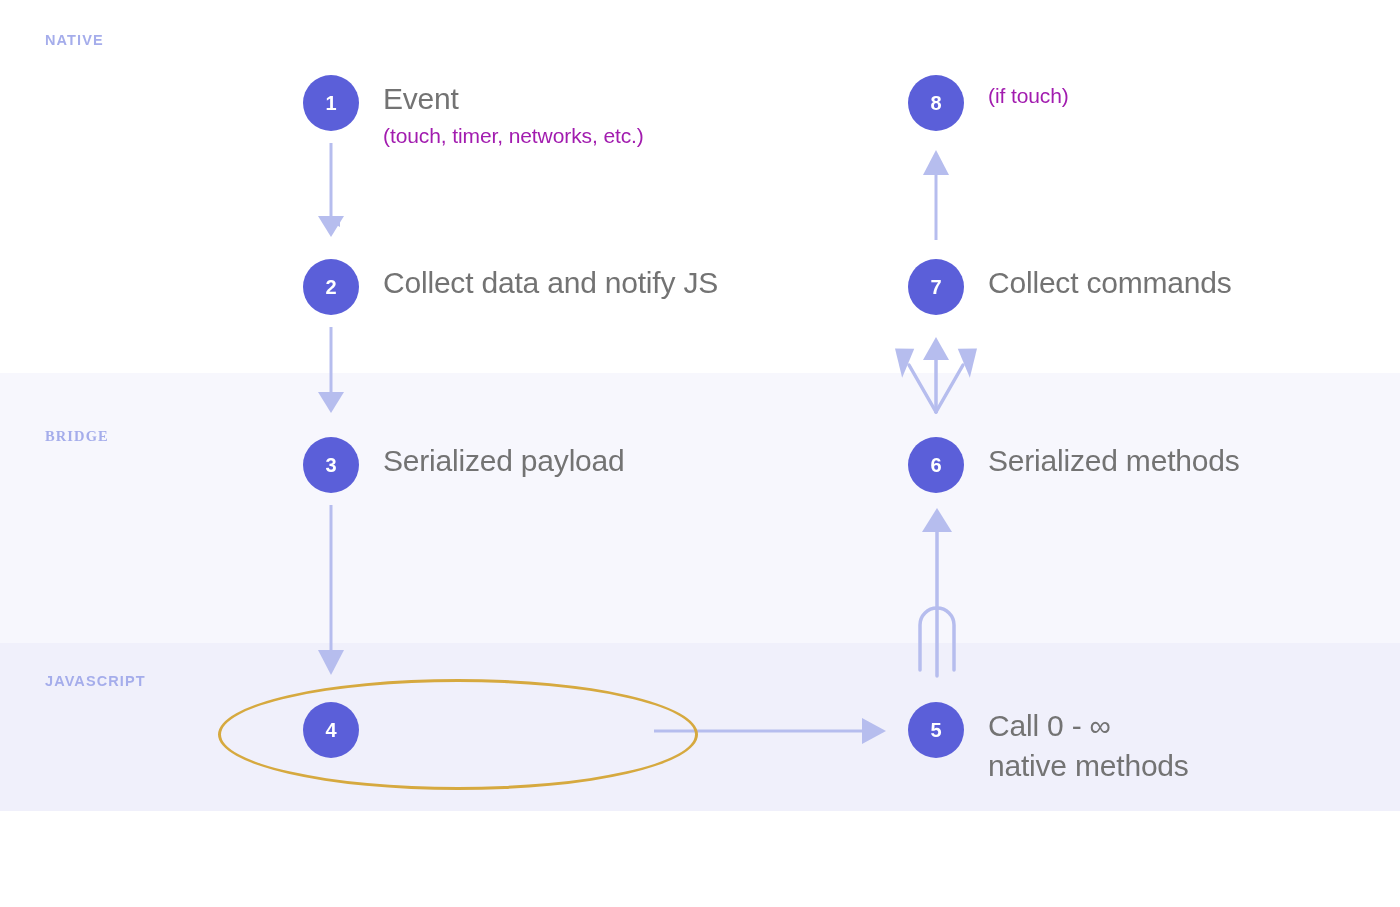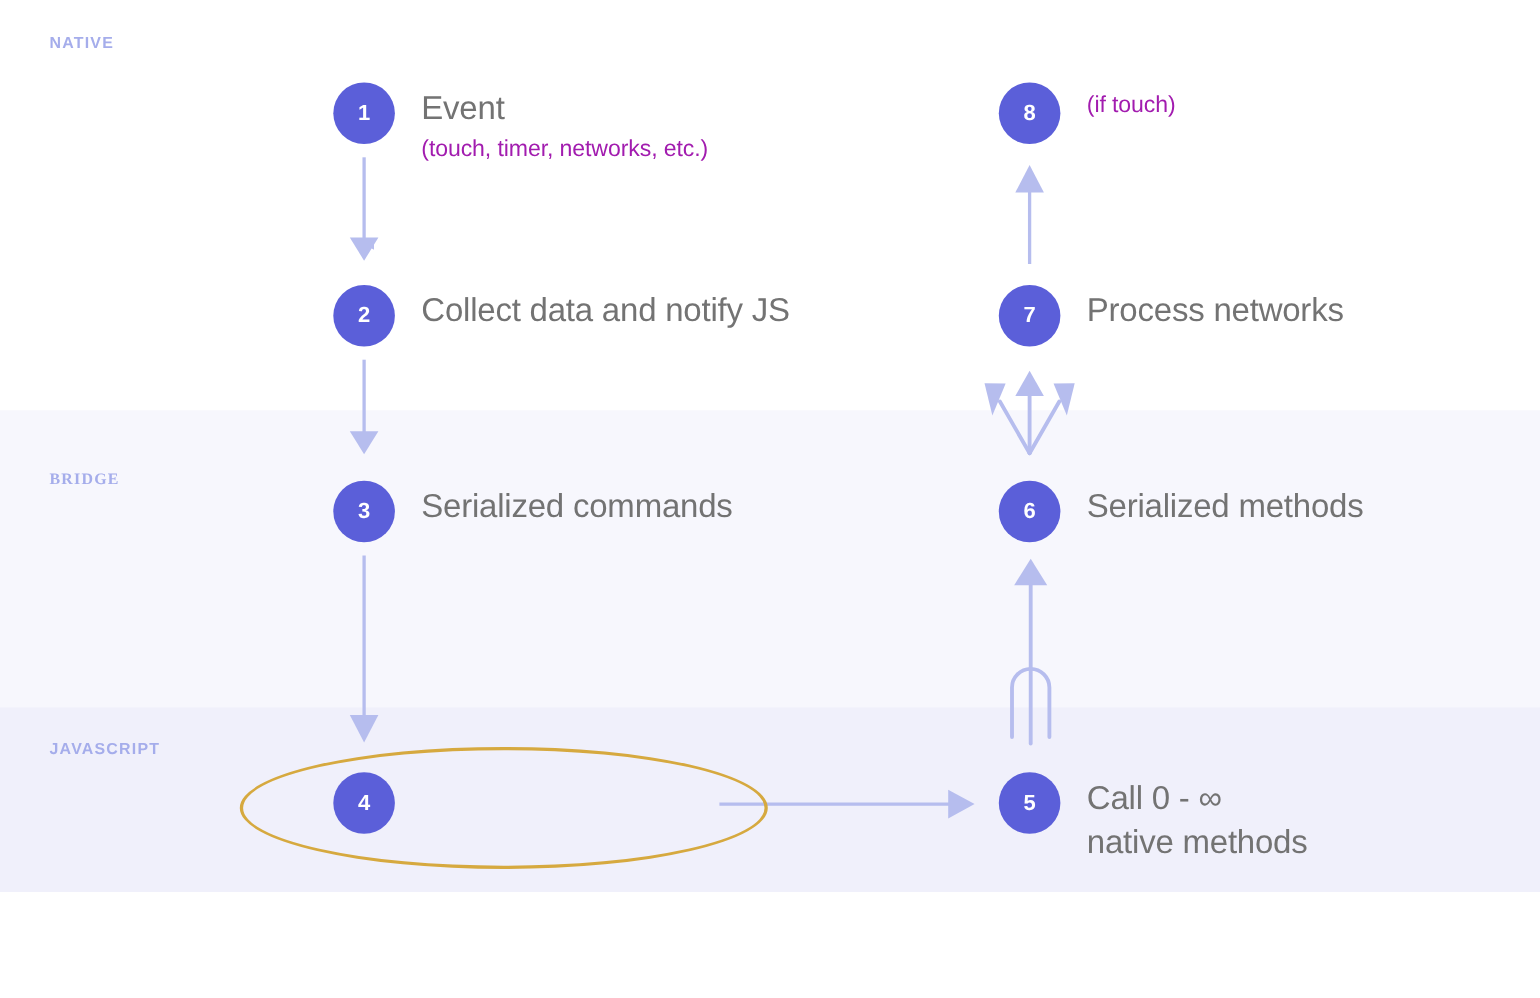--- a/index.html
+++ b/index.html
@@ -198,21 +198,21 @@
     <div class="step-badge">2</div>
     <div class="step-text">
       <div class="step-title">Collect data and notify JS</div>
 
     </div>
   </div>
 
   <div class="step" id="step-3">
     <div class="step-badge">3</div>
     <div class="step-text">
-      <div class="step-title">Serialized commands</div>
+      <div class="step-title">Serialized payload</div>
 
     </div>
   </div>
 
   <div class="step" id="step-4">
     <div class="step-badge">4</div>
   </div>
 
   <div class="step" id="step-5">
     <div class="step-badge">5</div>
@@ -227,21 +227,21 @@
     <div class="step-badge">6</div>
     <div class="step-text">
       <div class="step-title">Serialized methods</div>
 
     </div>
   </div>
 
   <div class="step" id="step-7">
     <div class="step-badge">7</div>
     <div class="step-text">
-      <div class="step-title">Process networks</div>
+      <div class="step-title">Collect commands</div>
 
     </div>
   </div>
 
   <div class="step" id="step-8">
     <div class="step-badge">8</div>
     <div class="step-text">
       <div class="step-sub">(if touch)</div>
     </div>
   </div>

